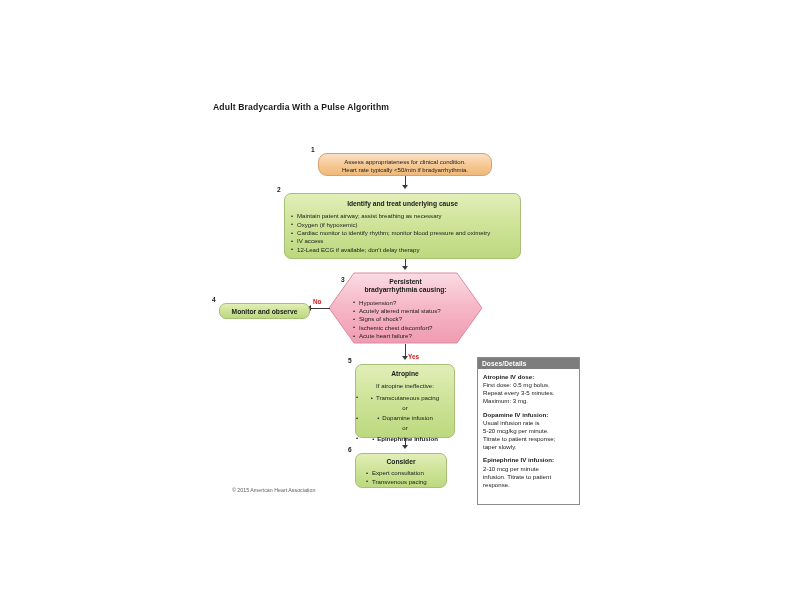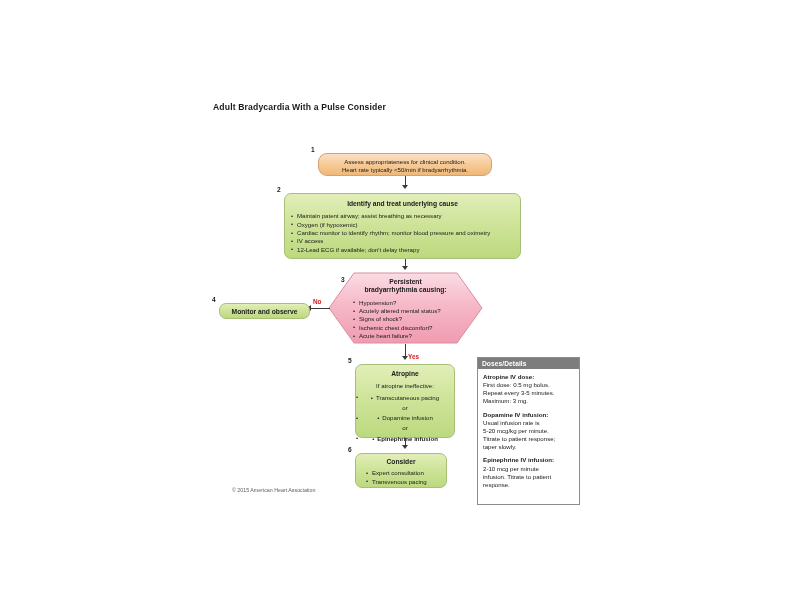--- a/index.html
+++ b/index.html
@@ -171,21 +171,21 @@
     top: 487px;
     font-size: 5.3px;
     color: #5d5d5d;
   }
 </style>
 </head>
 <body>
 
 <div class="page">
 
-  <div class="title">Adult Bradycardia With a Pulse Consider</div>
+  <div class="title">Adult Bradycardia With a Pulse Algorithm</div>
 
   <div class="step-num" style="left:311px; top:146px;">1</div>
   <div class="box box-orange" style="left:318px; top:153px; width:174px; height:23px;">
     <div class="body-txt center" style="margin-top:3.5px;">Assess appropriateness for clinical condition.</div>
     <div class="body-txt center">Heart rate typically &lt;50/min if bradyarrhythmia.</div>
   </div>
 
   <div class="line-v" style="left:405px; top:176px; height:10px;"></div>
   <div class="tri-down" style="left:402px; top:185px;"></div>
 

